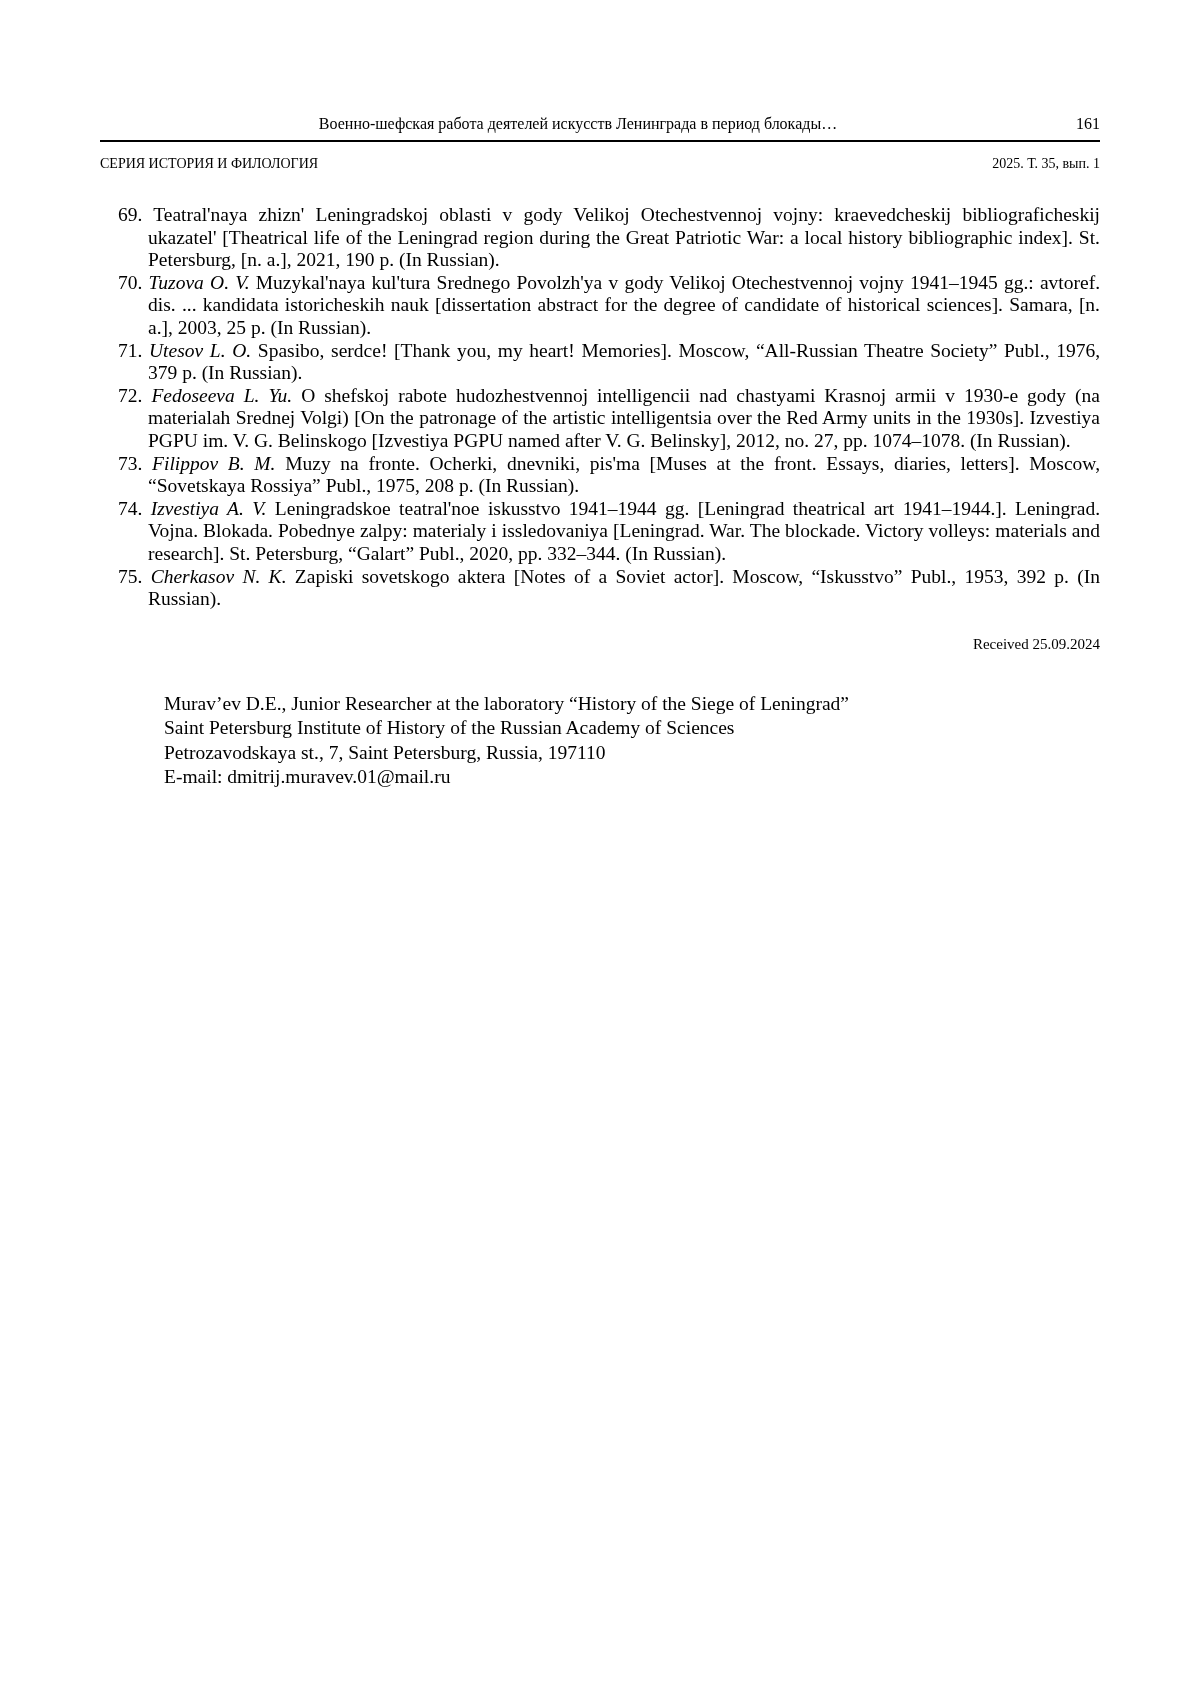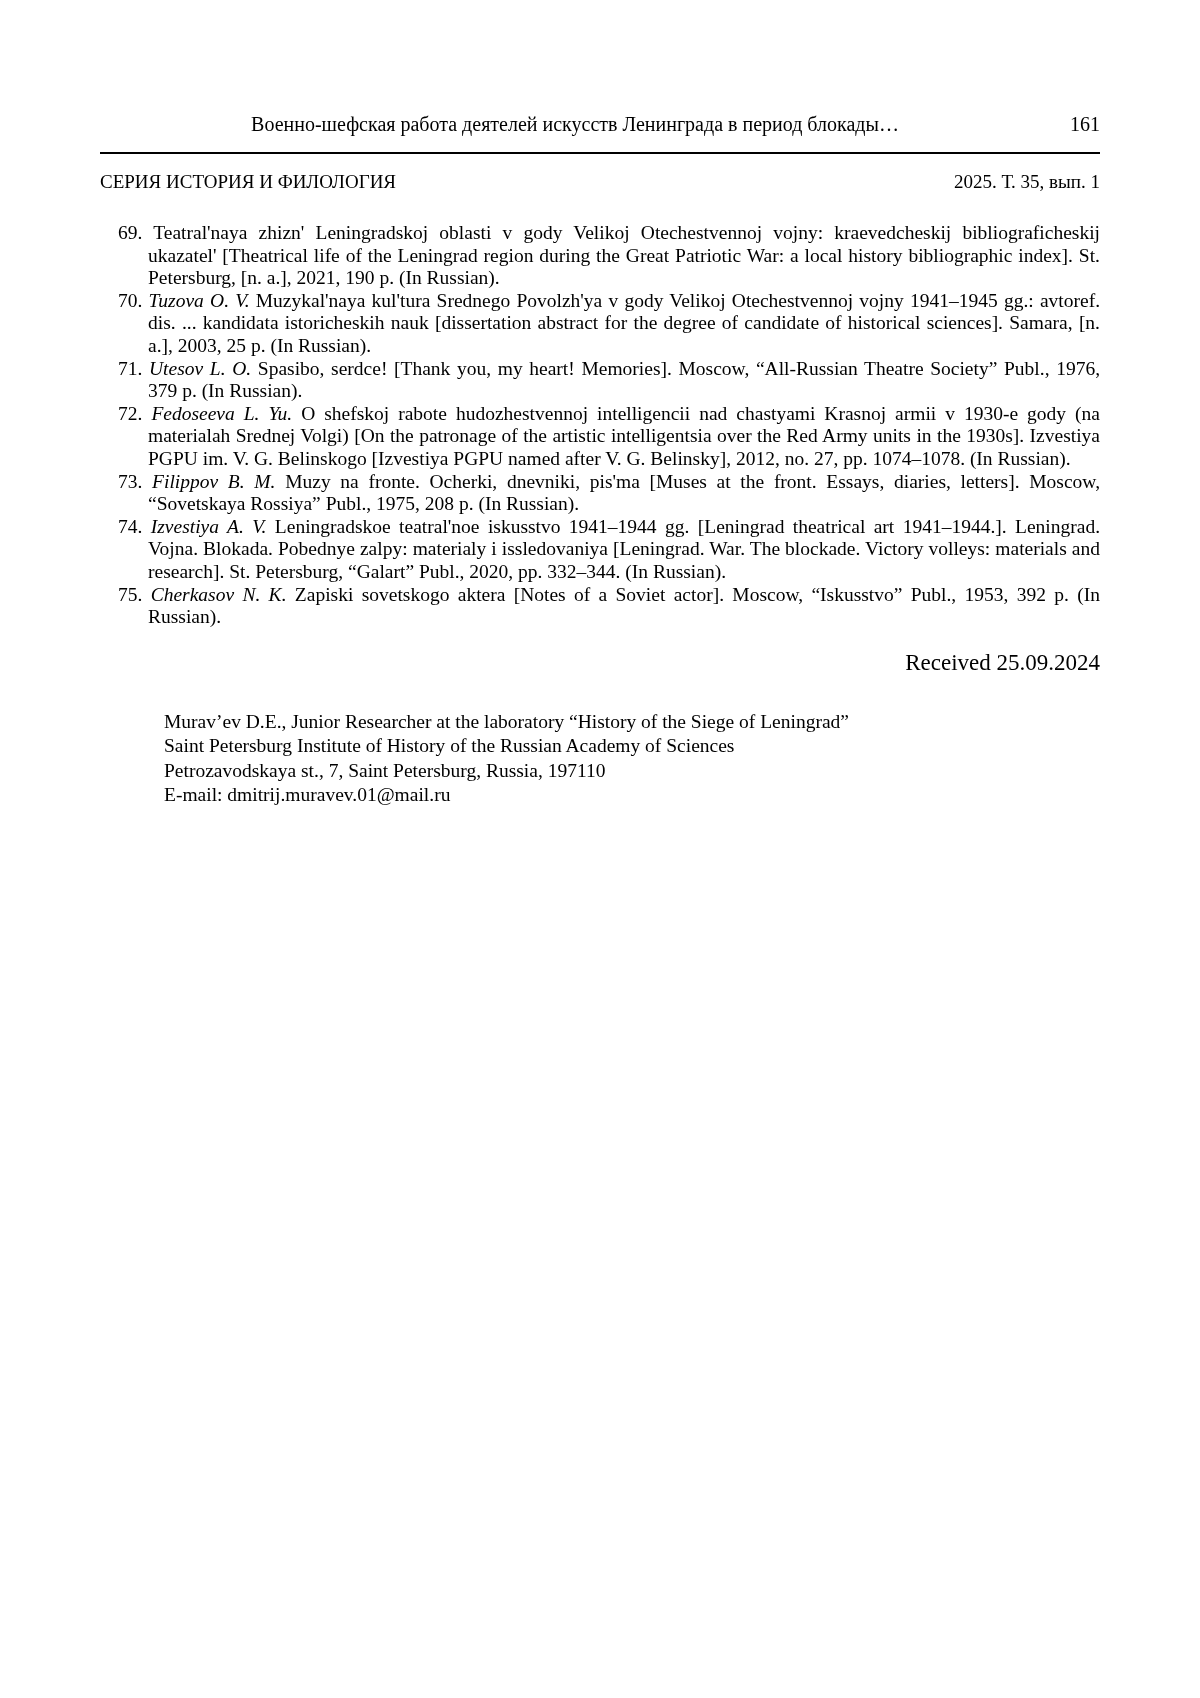--- a/index.html
+++ b/index.html
@@ -15,57 +15,57 @@
     color: #000000;
     font-family: "Liberation Serif", "DejaVu Serif", serif;
     box-sizing: border-box;
     padding: 112px 100px 0 100px;
     overflow: hidden;
   }
   .header-row1 {
     display: flex;
     justify-content: space-between;
     align-items: flex-end;
-    font-size: 20px;
+    font-size: 16px;
     line-height: 24px;
     border-bottom: 2px solid #000000;
-    padding-bottom: 16px;
+    padding-bottom: 4px;
   }
   .running-title {
     flex: 1;
     text-align: center;
     white-space: nowrap;
   }
   .page-number {
     padding-left: 20px;
   }
   .header-row2 {
     display: flex;
     justify-content: space-between;
-    font-size: 19px;
+    font-size: 14px;
     line-height: 23px;
-    margin-top: 16px;
+    margin-top: 10px;
   }
   .refs {
     margin-top: 29px;
     margin-left: 18px;
     font-size: 19.5px;
     line-height: 22.6px;
     text-align: justify;
   }
   .ref {
     margin: 0;
     padding-left: 30px;
     text-indent: -30px;
   }
   .ref-author {
   }
   .received {
     margin-top: 22px;
-    font-size: 23px;
+    font-size: 15px;
     line-height: 23px;
     text-align: right;
   }
   .author-block {
     margin-top: 36px;
     margin-left: 64px;
     font-size: 19.5px;
     line-height: 24.5px;
   }
 </style>

